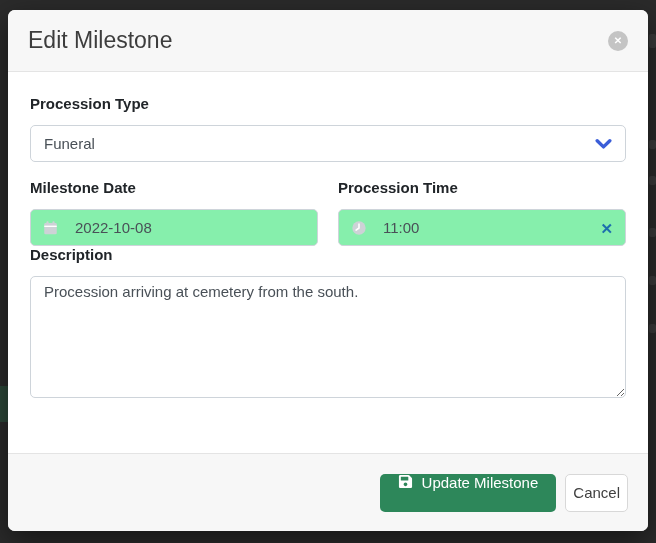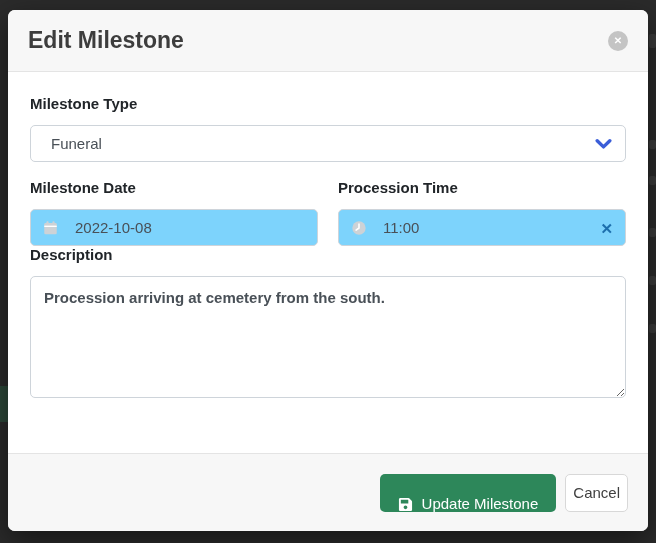--- a/index.html
+++ b/index.html
@@ -20,68 +20,68 @@
   .modal {
     position:absolute; left:8px; top:10px; width:640px; height:521px;
     background:#fff; border-radius:7px; box-shadow:0 10px 30px rgba(0,0,0,.5);
     display:flex; flex-direction:column;
   }
   .modal-header {
     flex:0 0 62px; background:#f7f7f7; border-bottom:1px solid #e4e4e4;
     border-radius:7px 7px 0 0; display:flex; align-items:center;
     justify-content:space-between; padding:0 20px;
   }
-  .modal-title { margin:0; font-size:23px; font-weight:700; color:#3d3d3d; }
+  .modal-title { margin:0; font-size:23px; font-weight:400; color:#3d3d3d; }
   .close-btn {
     width:20px; height:20px; border-radius:50%; background:#c4c4c4; border:none;
     color:#fff; font-size:10px; font-weight:700; line-height:1;
     display:flex; align-items:center; justify-content:center; cursor:pointer; padding:0;
   }
 
   .modal-body { flex:1 1 auto; background:#fff; padding:23px 22px 0 22px; }
   .form-label { display:block; font-size:15px; font-weight:700; color:#212529;
     line-height:18px; margin:0 0 12px 0; }
   .control { position:relative; }
 
   select.form-select {
     width:100%; height:37px; border:1px solid #ced4da; border-radius:5px;
-    padding:0 36px 0 20px; font-size:15px; color:#495057; background:#fff;
+    padding:0 36px 0 13px; font-size:15px; color:#495057; background:#fff;
     appearance:none; -webkit-appearance:none; -moz-appearance:none;
     font-family:inherit; cursor:pointer;
   }
   .chevron { position:absolute; right:14px; top:50%; transform:translateY(-50%);
     pointer-events:none; display:flex; }
 
   .row2 { display:flex; gap:20px; margin-top:17px; }
   .col { flex:1 1 0; min-width:0; }
   input.form-input {
     width:100%; height:37px; border:1px solid #ced4da; border-radius:5px;
     padding:0 32px 0 44px; font-size:15px; color:#495057; font-family:inherit;
-    background:#7dd3fc;
+    background:#86efac;
   }
   .left-icon { position:absolute; left:13px; top:50%; transform:translateY(-50%);
     display:flex; pointer-events:none; }
   .clear-btn { position:absolute; right:11px; top:50%; transform:translateY(-50%);
     background:none; border:none; font-size:15px; font-weight:800; line-height:1;
     cursor:pointer; padding:2px; }
 
   .desc-group { }
   textarea.form-textarea {
     width:100%; height:122px; border:1px solid #ced4da; border-radius:5px;
-    padding:10px 13px; font-size:15px; color:#495057; font-family:inherit;
-    line-height:1.45; resize:both; display:block;font-weight:bold;
+    padding:4px 13px; font-size:15px; color:#495057; font-family:inherit;
+    line-height:1.45; resize:both; display:block;
   }
 
   .modal-footer {
     flex:0 0 78px; background:#f7f7f7; border-top:1px solid #e4e4e4;
     border-radius:0 0 7px 7px; display:flex; align-items:center;
     justify-content:flex-end; gap:9px; padding:0 20px;
   }
   .btn-update {
-    display:inline-flex; align-items:flex-end; gap:9px; height:38px; padding:0 18px;
+    display:inline-flex; align-items:flex-start; gap:9px; height:38px; padding:0 18px;
     border:none; border-radius:5px; color:#fff; font-size:15px;
     font-family:inherit; cursor:pointer;
   }
   .btn-cancel {
     height:38px; padding:0 7px; background:#fff; border:1px solid #d8d8d8;
     border-radius:5px; color:#3f3f3f; font-size:15px; font-family:inherit; cursor:pointer;
   }
 </style>
 </head>
 <body>
@@ -100,21 +100,21 @@
     <div class="modal-header">
       <h1 class="modal-title">Edit Milestone</h1>
       <button class="close-btn">
         <span>✕</span>
       </button>
     </div>
 
     <div class="modal-body">
 
       <div class="form-group">
-        <label class="form-label">Milestone Type</label>
+        <label class="form-label">Procession Type</label>
         <div class="control">
           <select class="form-select">
             <option>Funeral</option>
           </select>
           <span class="chevron">
             <svg width="17" height="11" viewBox="0 0 17 11">
               <path d="M2.2 2.2 L8.5 8.4 L14.8 2.2" fill="none" stroke-width="3.4" stroke-linecap="round" stroke-linejoin="round" stroke="#3b5ed8"></path>
             </svg>
           </span>
         </div>

